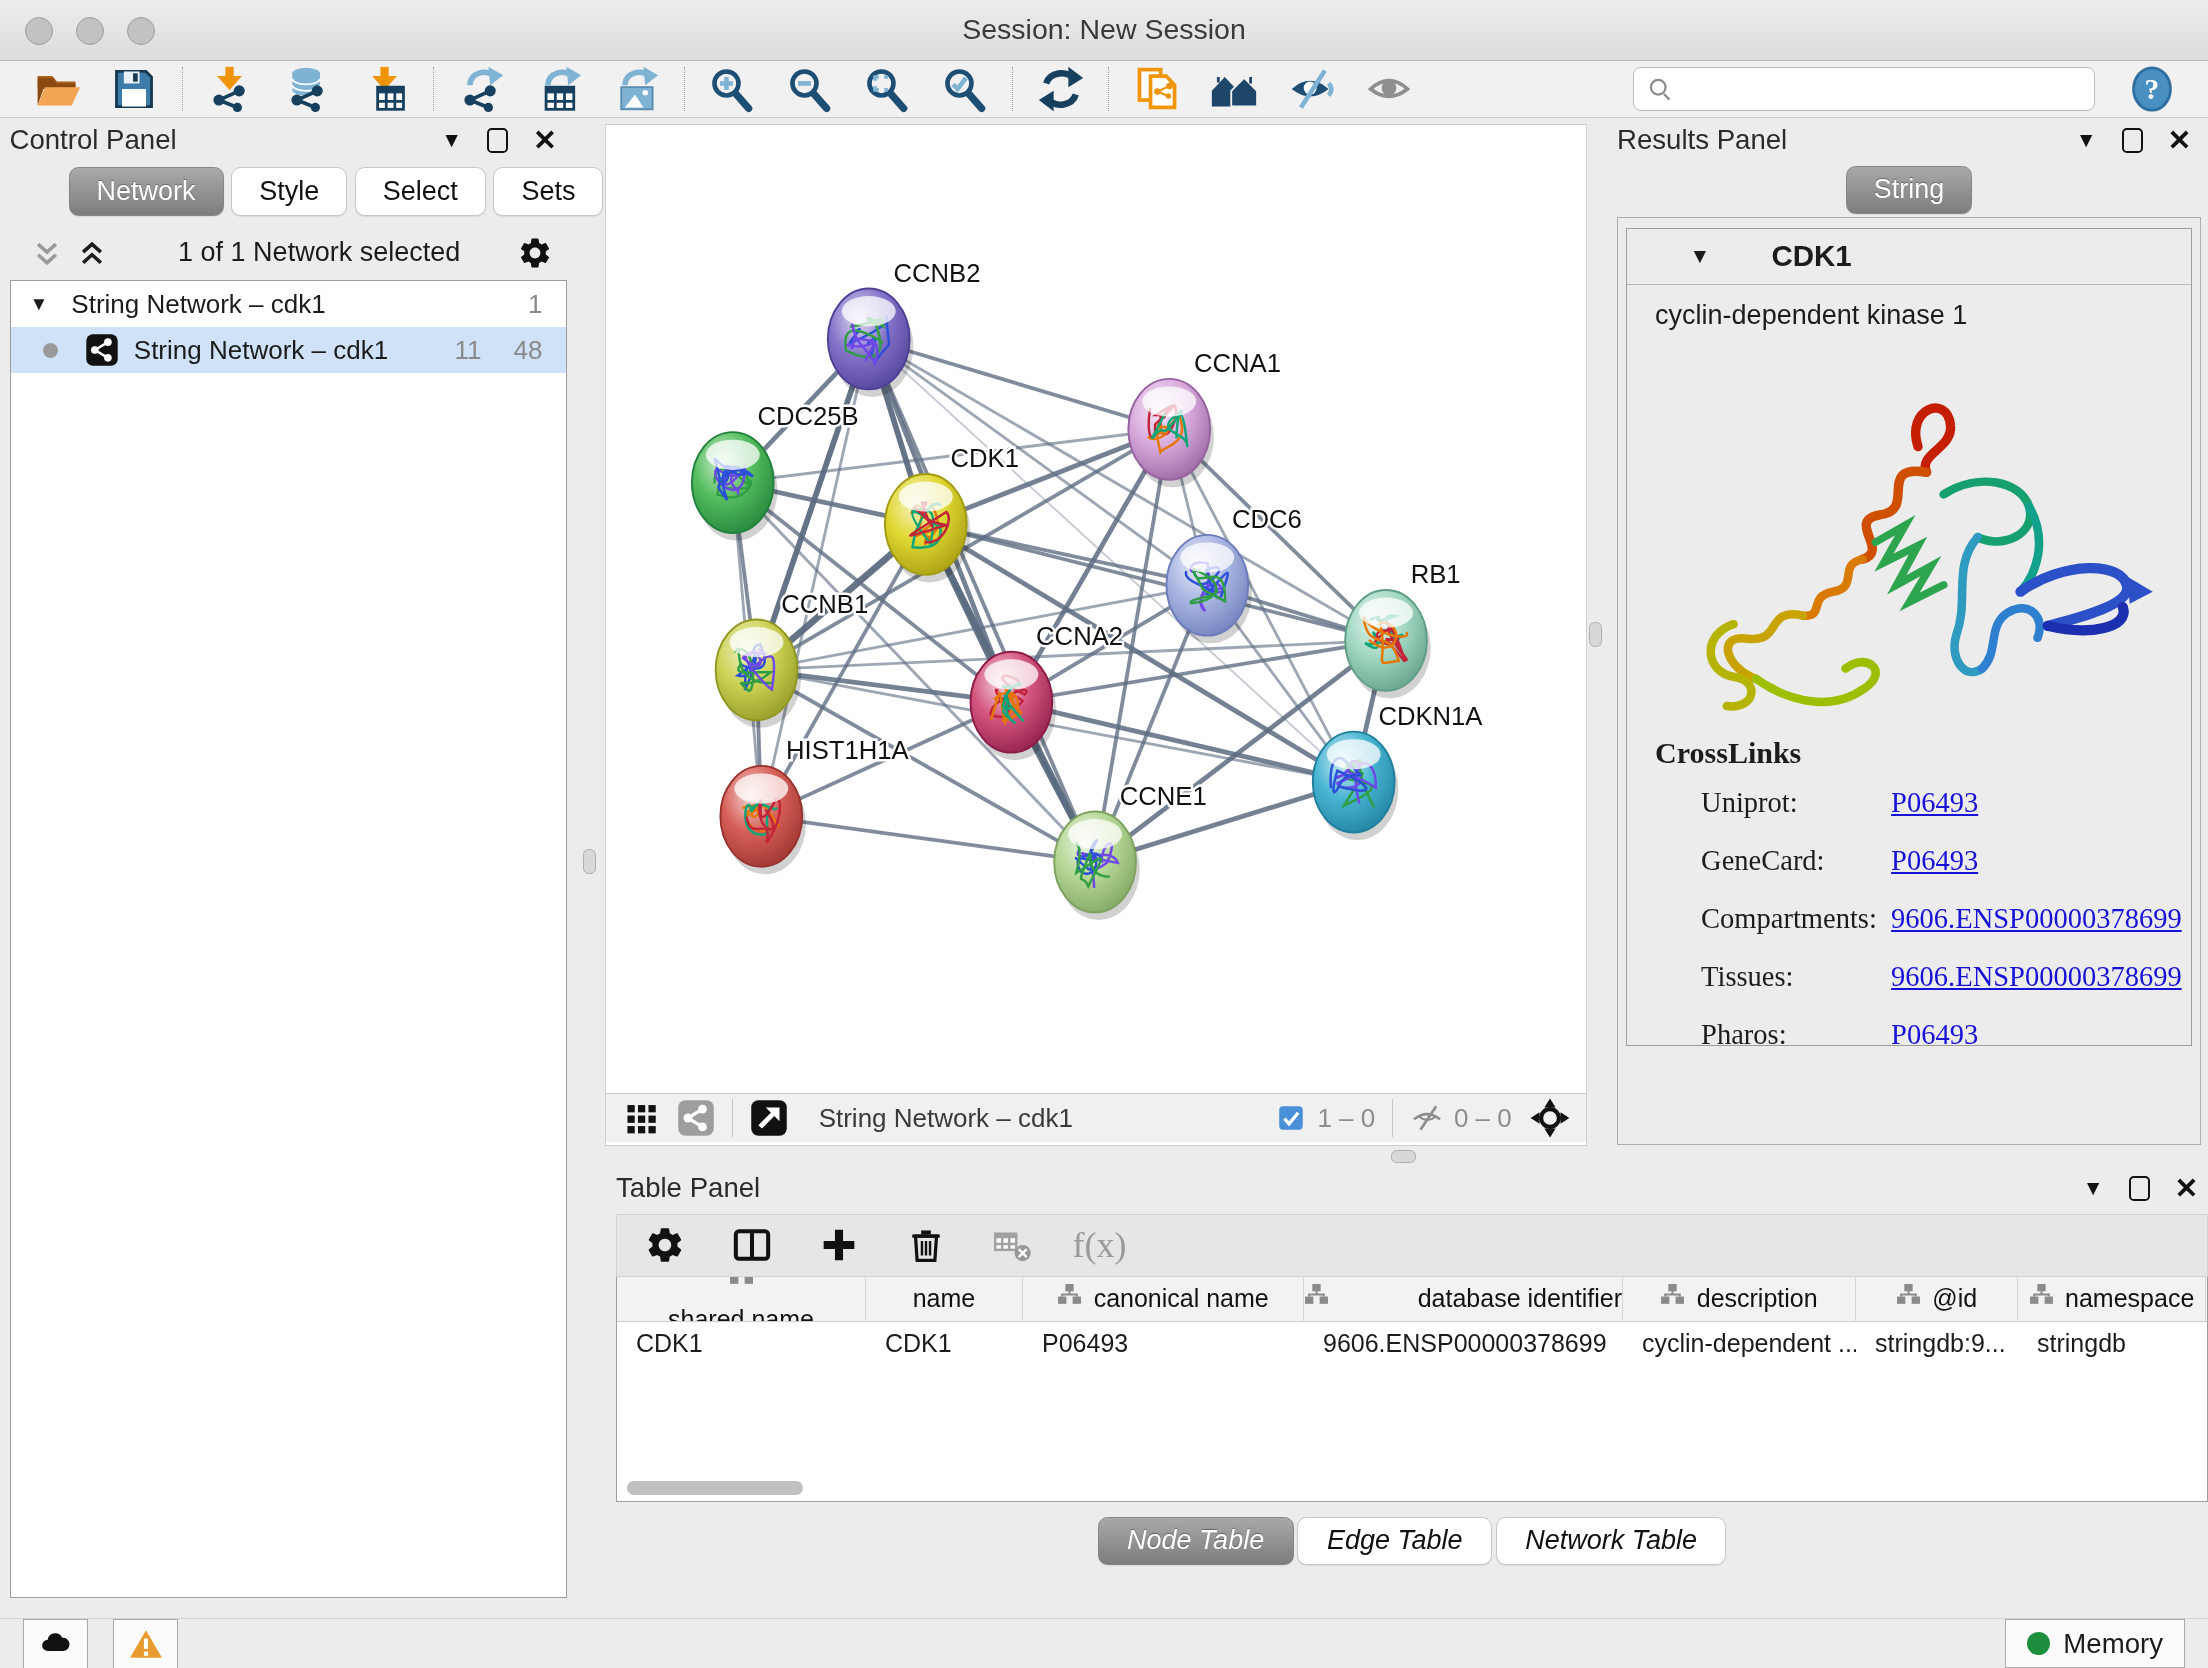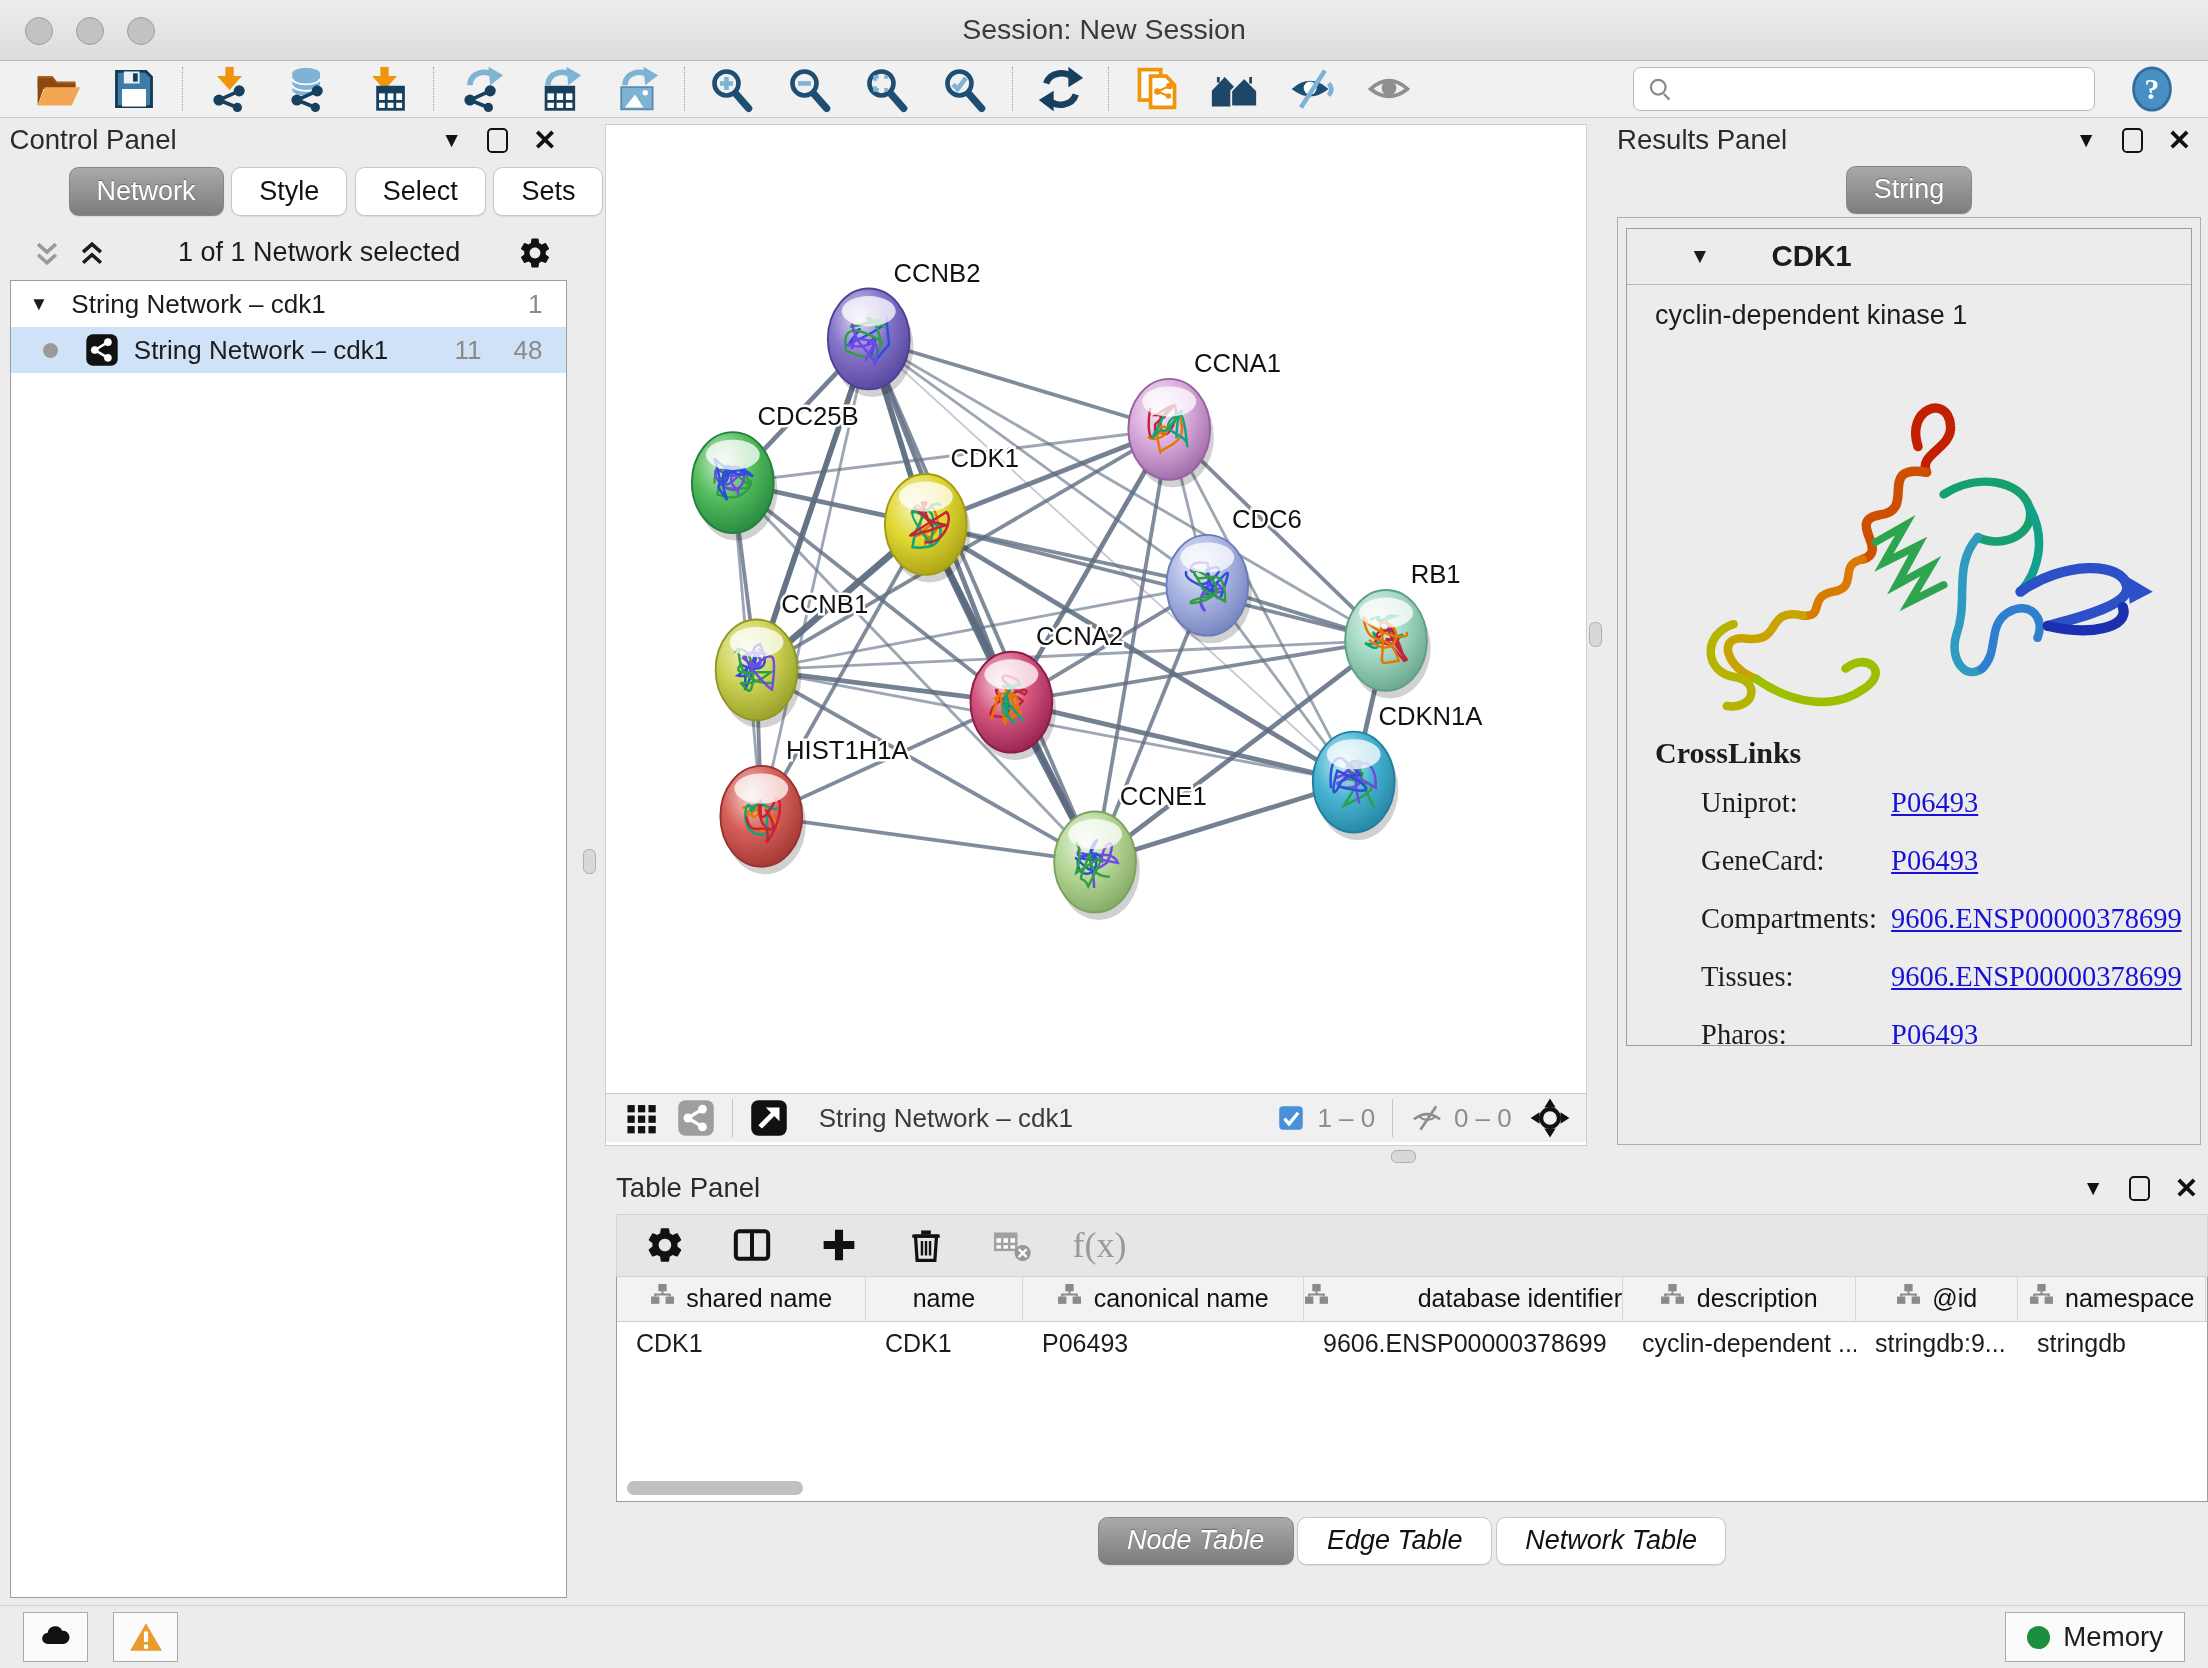--- a/index.html
+++ b/index.html
@@ -93,21 +93,21 @@
   .tp-col{display:flex;align-items:center;justify-content:center;gap:11.4px;font-size:25px;color:#111;
     border-right:1px solid #d5d5d5;box-sizing:border-box;overflow:hidden;white-space:nowrap;flex:none;}
   .tp-col svg{width:25px;height:25px;flex:none;}
   .tp-rowline{display:flex;height:44px;}
   .tp-cell{font-size:25px;display:flex;align-items:center;padding-left:19px;box-sizing:border-box;
     overflow:hidden;white-space:nowrap;flex:none;}
   .hscroll{position:absolute;left:9.5px;bottom:5.7px;width:176px;height:14.3px;border-radius:7.6px;background:#c0c0c0;}
   .tp-tabs{display:flex;justify-content:center;margin-top:15px;gap:0;font-style:italic;}
   .tp-tabs .pill{border-radius:9.5px;margin:0 1.9px;padding:7.6px 28.5px;}
   
-  .statusbar{position:absolute;left:0;bottom:0;width:100%;height:63px;background:#ececec;
+  .statusbar{position:absolute;left:0;bottom:0;width:100%;height:50px;background:#ececec;
     border-top:1px solid #d2d2d2;display:flex;align-items:center;padding:0 23px;box-sizing:border-box;margin-top:6px;}
   .sb-btn{width:63px;height:48px;background:#fbfbfb;border:1.9px solid #ababab;display:flex;
     align-items:center;justify-content:center;margin-right:25px;}
   .sb-btn svg{width:36px;height:36px;}
   .memory-btn{margin-left:auto;display:flex;align-items:center;gap:13.3px;background:#fbfbfb;
     border:1.9px solid #ababab;padding:7.6px 21px;font-size:27.6px;}
   .memory-dot{width:23px;height:23px;border-radius:50%;background:#1d8e3d;}
   
   .splitter{position:absolute;width:11.4px;height:23px;border-radius:5.7px;background:#d8d8d8;border:1px solid #aeaeae;}
   .splitter.h{width:23px;height:11.4px;}
@@ -797,21 +797,21 @@
             <path d="M33 31l10 10M43 31l-10 10" stroke="#fff" stroke-width="3"></path>
           </g>
         </svg>
       </span>
       <span class="tb-icon">
         <span class="tp-fx">f(x)</span>
       </span>
     </div>
   <div class="tp-table">
     <div class="tp-head" id="tp-head">
-        <div class="tp-col" style="width: 249px;">
+        <div class="tp-col" style="width: 249px; flex-direction: column;">
           <span><svg viewBox="0 0 24 24" width="25" height="25">
               <g fill="#8a8a8a">
                 <rect x="8" y="1" width="8" height="7"></rect>
                 <rect x="1" y="13" width="8" height="7"></rect>
                 <rect x="15" y="13" width="8" height="7"></rect>
                 <path d="M12 8v3M5 13v-2h14v2" stroke="#8a8a8a" stroke-width="2" fill="none"></path>
               </g>
             </svg></span>
           <span>shared name</span>
         </div>

